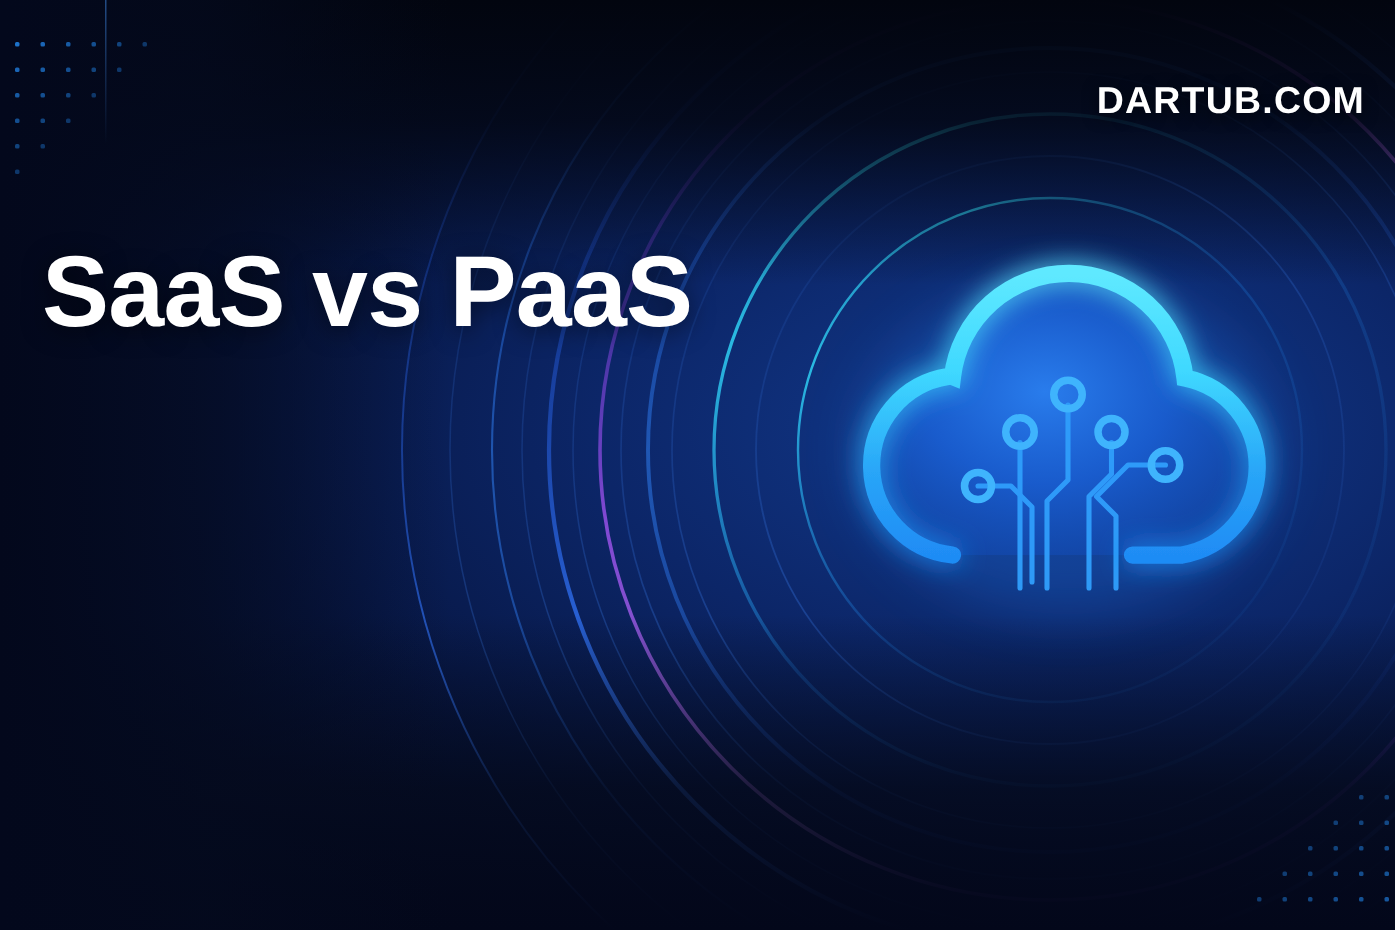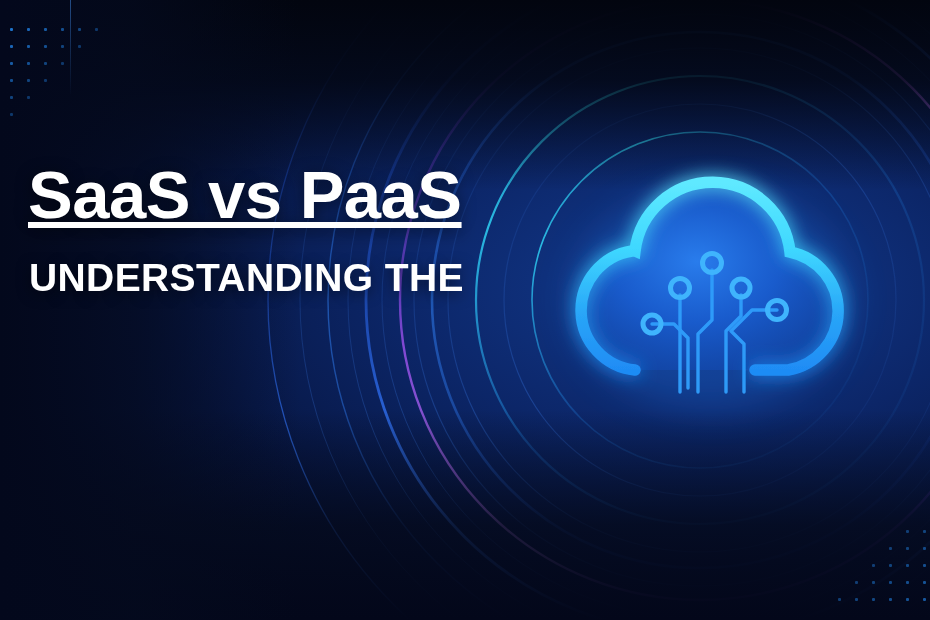--- a/index.html
+++ b/index.html
@@ -33,21 +33,21 @@
   .vline{position:absolute;left:70px;top:0;width:1px;height:96px;
     background:linear-gradient(180deg,rgba(60,130,220,.55),rgba(60,130,220,0));}
 
   
   .cloud-wrap{position:absolute;left:512px;top:130px;width:400px;height:320px;}
 
   
   .text-block{position:absolute;left:0;top:158px;width:515px;}
   .title{color:#ffffff;font-size:67px;line-height:74px;font-weight:bold;
          letter-spacing:-0.5px;text-align:center;margin:0;
-         text-shadow:0 3px 16px rgba(0,0,0,.55);text-decoration:underline;}
+         text-shadow:0 3px 16px rgba(0,0,0,.55);}
   .title .l1{display:block;text-align:left;padding-left:28px;}
   .title .l2{display:block;text-align:center;padding-right:42px;}
   .subtitle{color:#ffffff;font-size:39px;line-height:48px;font-weight:bold;
             text-align:center;margin:22px 0 0 0;padding-right:22px;
             letter-spacing:.4px;text-shadow:0 3px 14px rgba(0,0,0,.55);}
   .subtitle span{display:block;}
 
   .watermark{position:absolute;right:20px;top:53px;color:#ffffff;
     font-size:25px;font-weight:bold;letter-spacing:.8px;
     text-shadow:0 2px 10px rgba(0,0,0,.6);}
@@ -249,18 +249,18 @@
         <path d="M 157 240 L 123 240" fill="none" stroke="url(#cloudStroke)" stroke-width="11.5" stroke-linecap="round"></path>
       </g>
     </svg>
   </div>
 
   <div class="text-block">
     <h1 class="title">
       <span class="l1">SaaS vs PaaS</span>
     </h1>
     <p class="subtitle">
-      <span>UNDERSTANDING THE</span>
     </p>
   </div>
 
+  <div class="watermark">DARTUB.COM</div>
 
 </div>
 
 </body></html>

